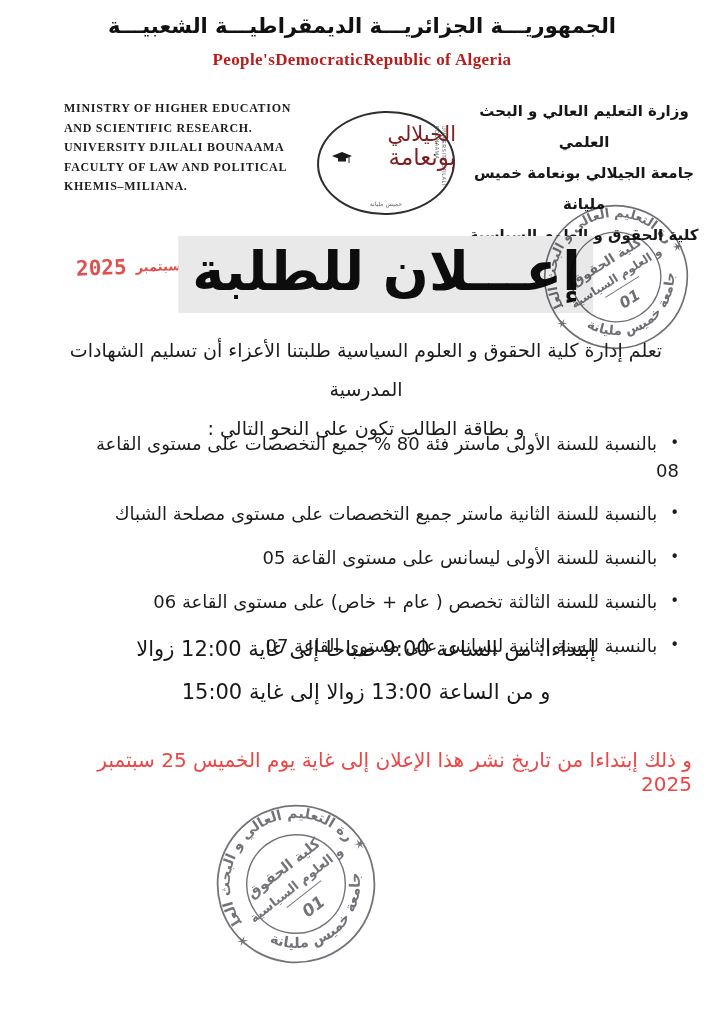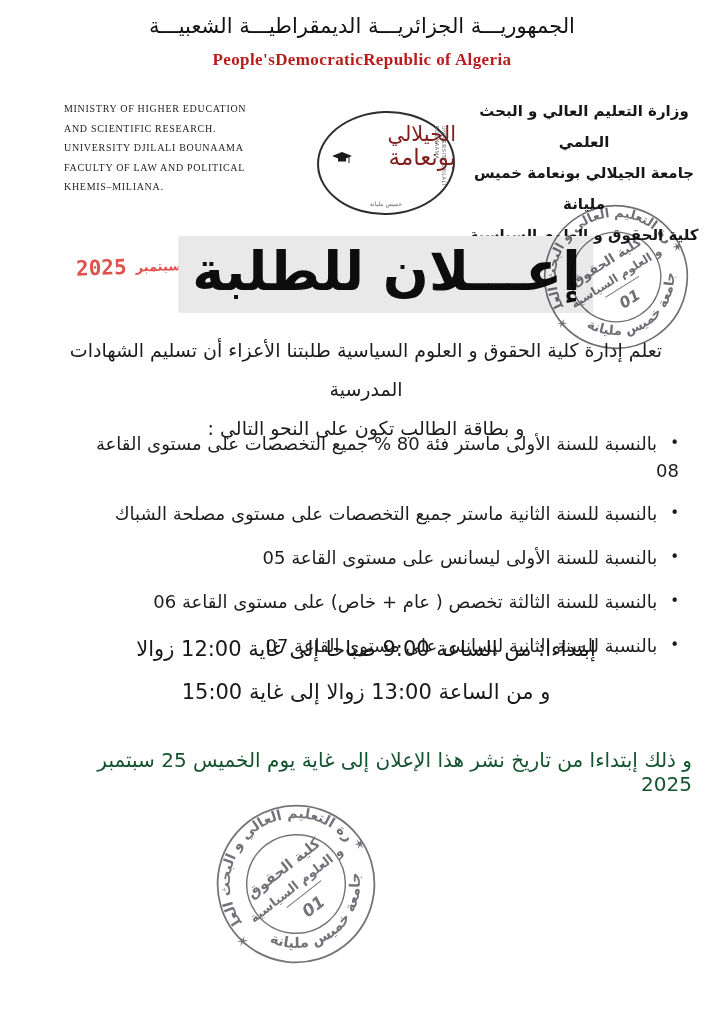--- a/index.html
+++ b/index.html
@@ -4,31 +4,31 @@
 <style>
   html,body{margin:0;padding:0;background:#9a9a9a;}
   .page{
     position:relative;width:724px;height:1024px;background:#ffffff;
     margin:0 auto;overflow:hidden;
     font-family:"DejaVu Sans",sans-serif;color:#1a1a1a;
   }
   
   .republic-ar{
     position:absolute;top:14px;left:0;width:100%;text-align:center;
-    direction:rtl;font-size:21px;font-weight:normal;color:#111;
+    direction:rtl;font-size:21px;font-weight:bold;color:#111;
   }
   .republic-en{
     position:absolute;top:50px;left:0;width:100%;text-align:center;
     font-family:"Liberation Serif","DejaVu Serif",serif;
     font-size:17px;font-weight:bold;letter-spacing:.4px;color:#b91c1c;
   }
   .ministry-en{
     position:absolute;left:64px;top:99px;width:240px;
     font-family:"Liberation Serif","DejaVu Serif",serif;
-    font-size:10px;font-weight:normal;letter-spacing:.7px;
+    font-size:12px;font-weight:bold;letter-spacing:.7px;
     line-height:19.5px;color:#1d1d1d;
   }
   .ministry-ar{
     position:absolute;left:462px;top:96px;width:244px;text-align:center;
     direction:rtl;font-size:15px;font-weight:bold;line-height:31px;color:#171717;
   }
   
   .logo{position:absolute;left:316px;top:110px;width:140px;height:106px;}
   .logo .oval{
     position:absolute;inset:1px;border:2.5px solid #2e2e2e;border-radius:50%;
@@ -78,21 +78,21 @@
   .bullets li{
     text-align:right;font-size:18px;color:#1c1c1c;margin-bottom:17px;line-height:26px;
   }
   .bullets li::before{content:"•";font-size:15px;margin-left:13px;position:relative;top:-2px;}
   .schedule{
     position:absolute;left:42px;top:628px;width:648px;direction:rtl;
     text-align:center;font-size:21px;line-height:43px;color:#181818;
   }
   .closing{
     position:absolute;left:42px;top:748px;width:650px;direction:rtl;
-    text-align:right;font-size:20px;color:#14532d;
+    text-align:right;font-size:20px;color:#ef4444;
   }
   
   .stamp{position:absolute;mix-blend-mode:multiply;}
   .stamp-top{left:527px;top:188px;width:178px;height:178px;opacity:.85;transform:rotate(-32deg);}
   .stamp-bottom{left:198px;top:786px;width:196px;height:196px;opacity:.82;transform:rotate(-38deg);}
   .stamp svg{width:100%;height:100%;}
   .stamp text{fill:#54555c;}
   .stamp .arc-t{font-size:12.5px;font-weight:bold;}
   .stamp .arc-b{font-size:13px;font-weight:bold;}
   .stamp .inner1{font-size:13px;font-weight:bold;}

